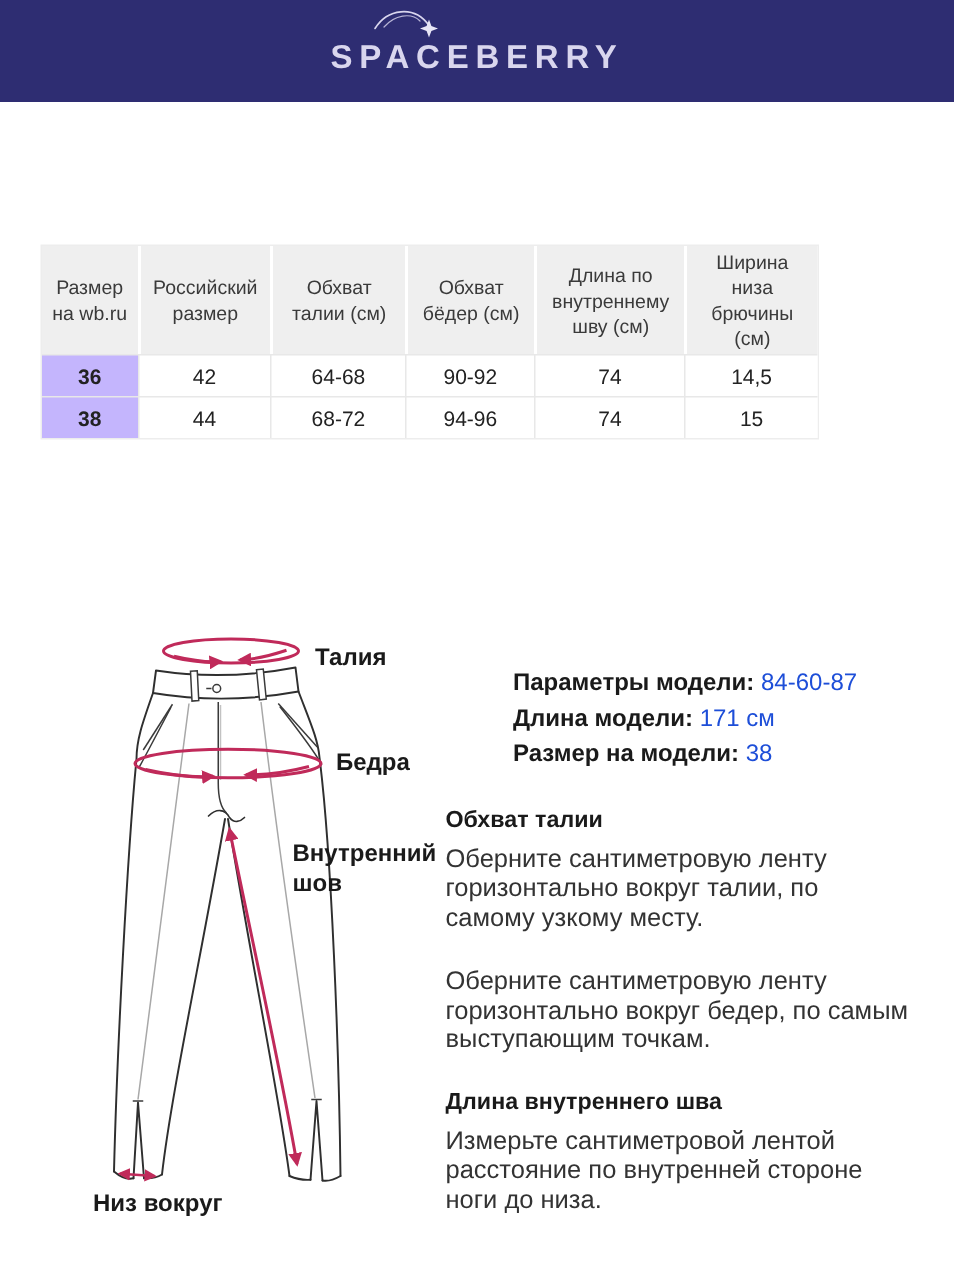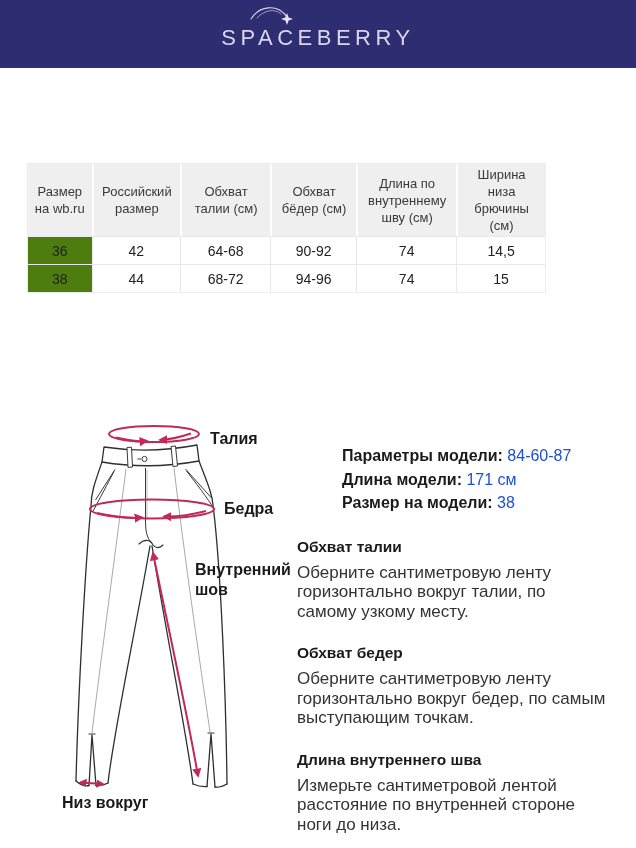--- a/index.html
+++ b/index.html
@@ -20,21 +20,21 @@
   }
 
   
   .brand-header{
     position:absolute;left:0;top:0;width:636px;height:68px;
     background:var(--brand-navy);
     display:flex;align-items:center;justify-content:center;
   }
   .logo-wrap{position:relative;margin-top:8px;}
   .brand-name{
-    font-size:22px;font-weight:400;letter-spacing:4.5px;
+    font-size:22px;font-weight:700;letter-spacing:4.5px;
     color:var(--logo-text);
   }
   .comet{position:absolute;left:28px;top:-24px;width:44px;height:32px;}
 
   
   .size-table{
     position:absolute;left:27px;top:163px;width:519px;
     border-collapse:separate;border-spacing:0;
     border:1px solid #ededed;
     font-family:"Liberation Sans","DejaVu Sans",sans-serif;
@@ -47,21 +47,21 @@
     border-left:2px solid #ffffff;
   }
   .size-table th:first-child{border-left:none;}
   .size-table td{
     background:#ffffff;
     font-size:14px;color:#222222;text-align:center;vertical-align:middle;
     height:27px;padding:0 4px;
     border-left:1px solid var(--line);
     border-top:1px solid var(--line);
   }
-  .size-table td:first-child{border-left:none;background:#4d7c0f;font-weight:400;}
+  .size-table td:first-child{border-left:none;background:#c4b5fd;font-weight:700;}
 
   
   .diagram-svg{position:absolute;left:50px;top:415px;overflow:visible;}
   .diagram-label{
     position:absolute;font-size:16px;font-weight:600;color:var(--heading-text);
     line-height:20px;
   }
   .lbl-waist{left:210px;top:429px;}
   .lbl-hips{left:224px;top:499px;}
   .lbl-inseam{left:195px;top:560px;width:100px;}
@@ -220,21 +220,20 @@
         <span class="val">38</span>
       </div>
     </div>
 
     <div class="guide-section">
       <h3 class="guide-title">Обхват талии</h3>
       <p class="guide-text">Оберните сантиметровую ленту горизонтально вокруг талии, по самому узкому месту.</p>
     </div>
 
     <div class="guide-section">
-      <h3 class="guide-title">Обхват бедер</h3>
       <p class="guide-text">Оберните сантиметровую ленту горизонтально вокруг бедер, по самым выступающим точкам.</p>
     </div>
 
     <div class="guide-section">
       <h3 class="guide-title">Длина внутреннего шва</h3>
       <p class="guide-text">Измерьте сантиметровой лентой расстояние по внутренней стороне ноги до низа.</p>
     </div>
   </div>
 
 </div>

